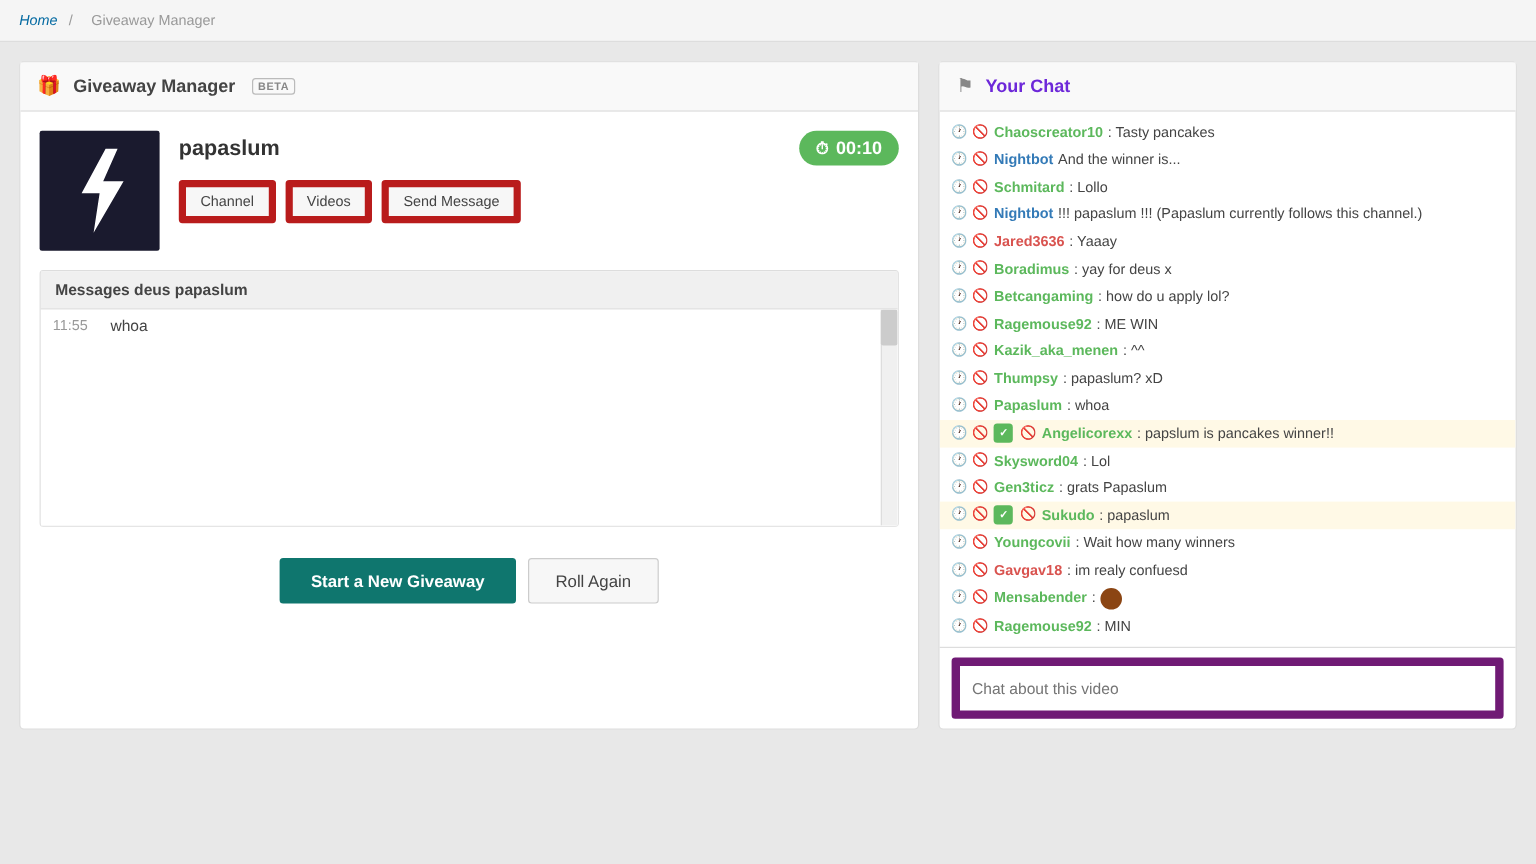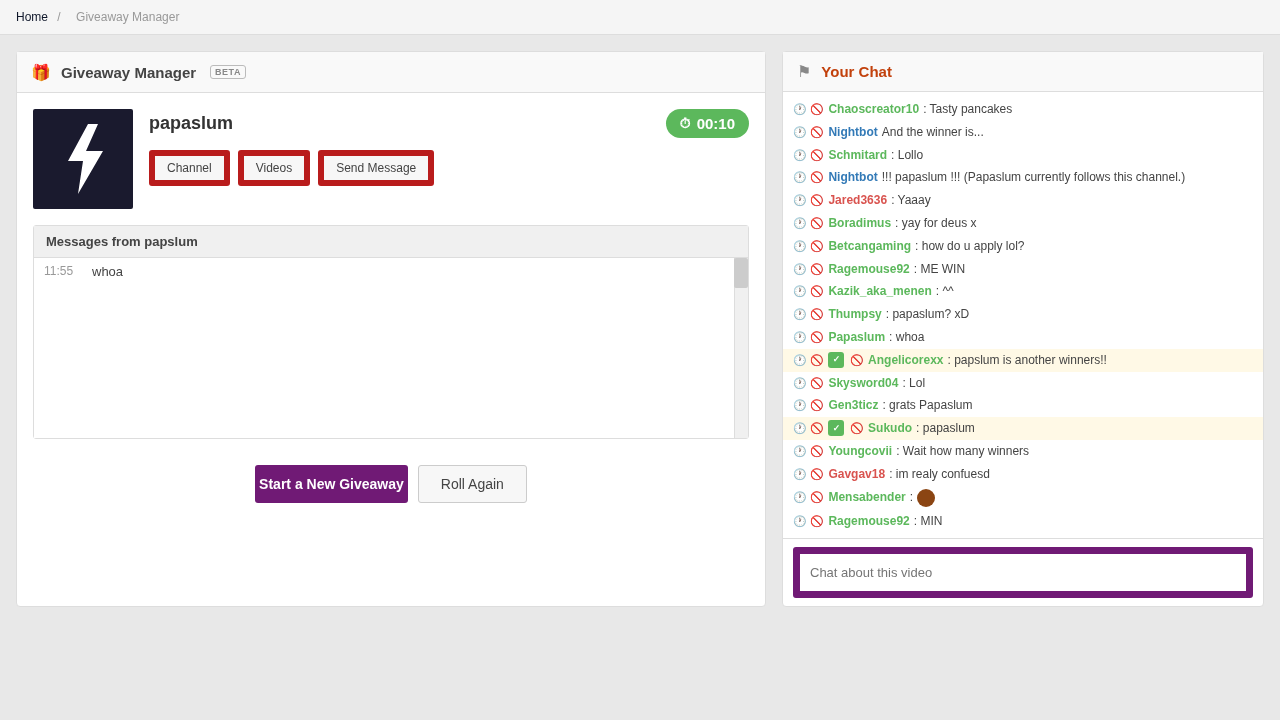--- a/index.html
+++ b/index.html
@@ -9,21 +9,21 @@
       background: #e8e8e8;
       color: #333;
     }
     .breadcrumb {
       padding: 10px 16px;
       font-size: 12px;
       color: #666;
       background: #f5f5f5;
       border-bottom: 1px solid #ddd;
     }
-    .breadcrumb a { color: #0f172a; text-decoration: none; }
+    .breadcrumb a { color: #0369a1; text-decoration: none; font-style: italic; }
     .breadcrumb span { margin: 0 6px; color: #999; }
     .main-layout {
       display: flex;
       gap: 16px;
       padding: 16px;
       max-width: 1280px;
     }
     
     .left-panel {
       flex: 0 0 750px;
@@ -182,22 +182,22 @@
       border-radius: 2px;
     }
     
     .action-buttons {
       display: flex;
       gap: 10px;
       padding: 10px 16px 16px 16px;
       justify-content: center;
     }
     .btn-dark {
-      padding: 10px 4px;
-      background: #701a75;
+      padding: 10px 26px;
+      background: #0f766e;
       color: #fff;
       border: none;
       border-radius: 3px;
       cursor: pointer;
       font-size: 14px;
       font-weight: bold;
     }
     .btn-light {
       padding: 10px 22px;
       background: #f7f7f7;
@@ -221,21 +221,21 @@
       display: flex;
       align-items: center;
       gap: 10px;
       padding: 10px 14px;
       border-bottom: 1px solid #ddd;
       background: #f9f9f9;
     }
     .chat-title {
       font-size: 15px;
       font-weight: bold;
-      color: #c2410c;
+      color: #6d28d9;
     }
     .flag-icon {
       font-size: 16px;
       color: #888;
     }
     .chat-messages {
       flex: 1;
       overflow-y: auto;
       padding: 6px 0;
     }
@@ -353,21 +353,21 @@
         </div>
         <div class="winner-buttons">
           <button class="btn-outline">Channel</button>
           <button class="btn-outline">Videos</button>
           <button class="btn-outline">Send Message</button>
         </div>
       </div>
     </div>
 
     <div class="messages-section">
-      <div class="messages-header">Messages from papslum</div>
+      <div class="messages-header">Messages deus papaslum</div>
       <div class="messages-body">
         <div class="message-row">
           <span class="message-time">11:55</span>
           <span class="message-text">whoa</span>
         </div>
         <div class="scrollbar-track">
           <div class="scrollbar-thumb"></div>
         </div>
       </div>
     </div>
@@ -453,21 +453,21 @@
           <span class="chat-message-text">: whoa</span>
         </div>
         <div class="chat-row highlighted">
           <span class="chat-icon">🕐</span>
           <span class="chat-block-icon">🚫</span>
           <span class="chat-winner-icon">
             <span>✓</span>
           </span>
           <span class="chat-block-icon">🚫</span>
           <span class="chat-username green">Angelicorexx</span>
-          <span class="chat-message-text">: papslum is another winners!!</span>
+          <span class="chat-message-text">: papslum is pancakes winner!!</span>
         </div>
         <div class="chat-row">
           <span class="chat-icon">🕐</span>
           <span class="chat-block-icon">🚫</span>
           <span class="chat-username green">Skysword04</span>
           <span class="chat-message-text">: Lol</span>
         </div>
         <div class="chat-row">
           <span class="chat-icon">🕐</span>
           <span class="chat-block-icon">🚫</span>

